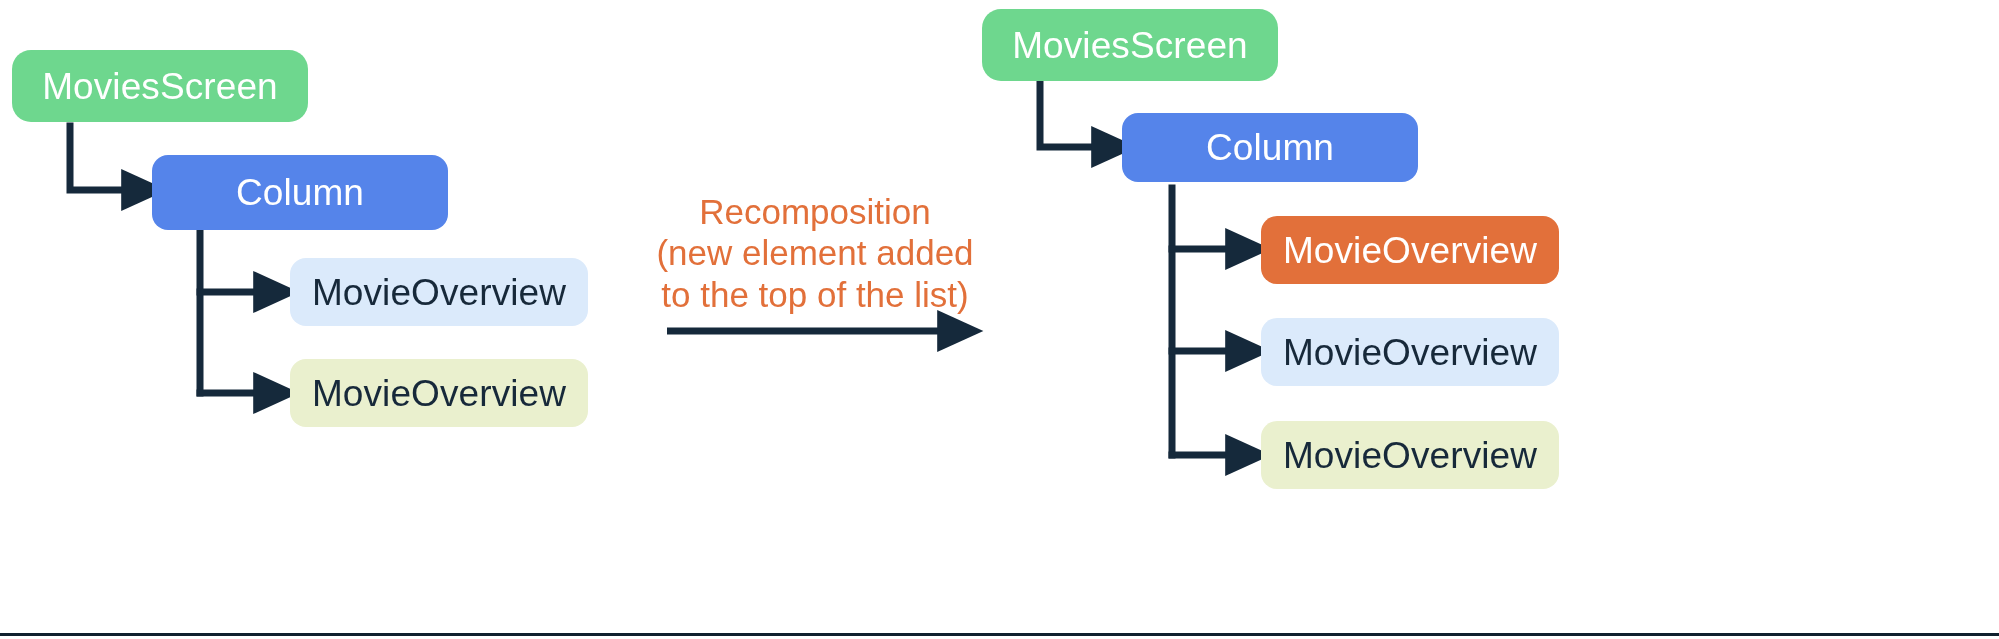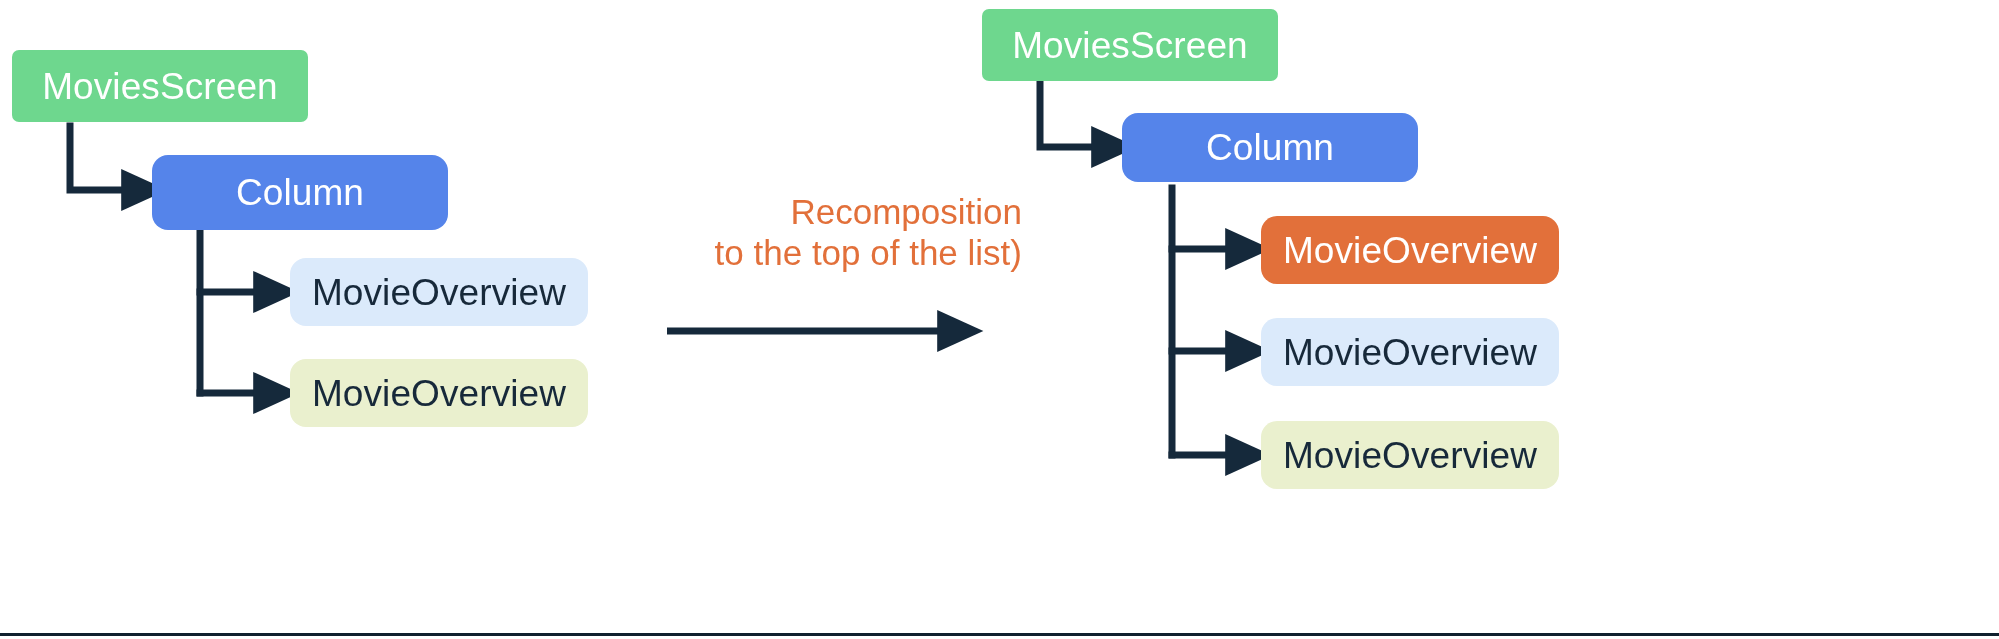--- a/index.html
+++ b/index.html
@@ -31,25 +31,25 @@
     display: flex;
     align-items: center;
     justify-content: center;
     border-radius: 16px;
     font-size: 37px;
     line-height: 1;
     letter-spacing: 0.1px;
     white-space: nowrap;
   }
   .node.screen {
-    border-radius: 7px;
+    border-radius: 19px;
   }
   .caption {
     position: absolute;
-    text-align: right;
+    text-align: center;
     font-size: 35px;
     line-height: 1.18;
     white-space: nowrap;
   }
   .caption span { display: block; }
   .bottom-rule {
     position: absolute;
     left: 0;
     height: 3px;
     width: 1999px;
@@ -105,20 +105,21 @@
   <div class="node" style="left:290px; top:258px; width:298px; height:68px; background:#dbeafb; color:#17293a;">
     <span>MovieOverview</span>
   </div>
 
   <div class="node" style="left:290px; top:359px; width:298px; height:68px; background:#eaf0ce; color:#17293a;">
     <span>MovieOverview</span>
   </div>
 
   <div class="caption" style="left:608px; top:191px; width:414px; color:#e2703a;">
     <span>Recomposition</span>
+    <span>(new element added</span>
     <span>to the top of the list)</span>
   </div>
 
   <div class="node screen" style="left:982px; top:9px; width:296px; height:72px; background:#6ed78e; color:#ffffff;">
     <span>MoviesScreen</span>
   </div>
 
   <div class="node" style="left:1122px; top:113px; width:296px; height:69px; background:#5584ea; color:#ffffff;">
     <span>Column</span>
   </div>

